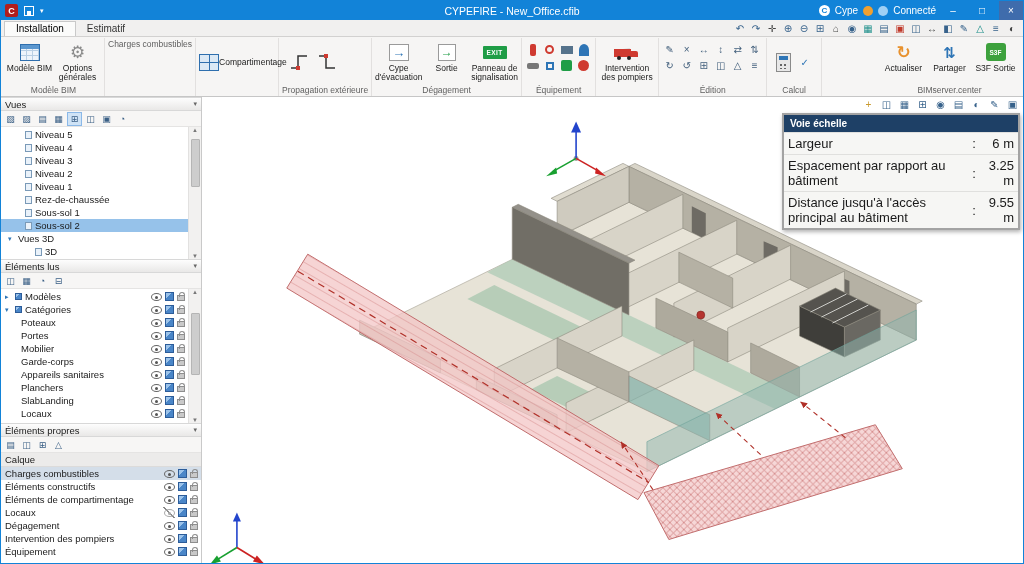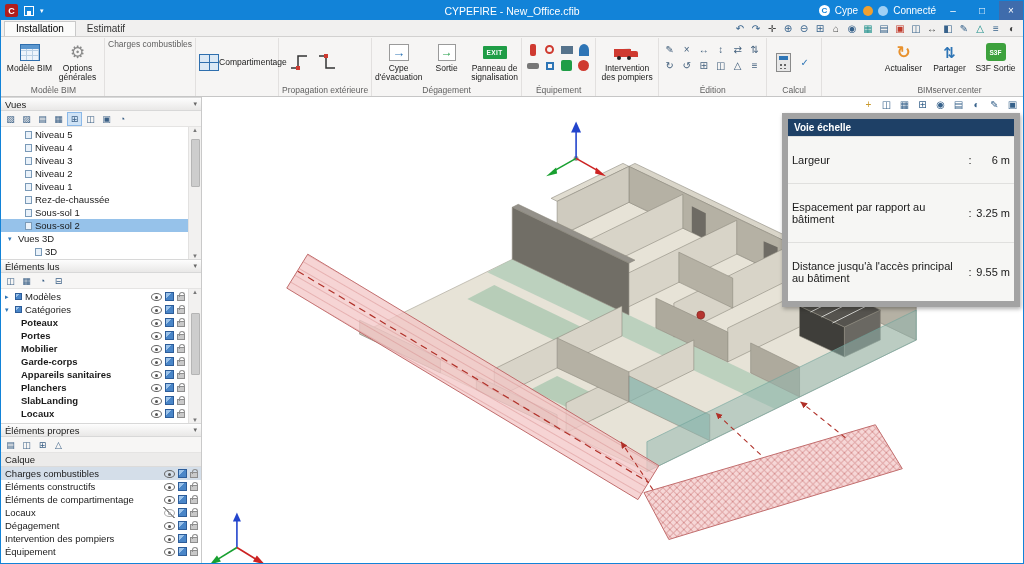--- a/index.html
+++ b/index.html
@@ -90,43 +90,43 @@
   .treewrap { display:flex; background:#fff; }
   .treewrap.h1 { height:132px; }
   .treewrap.h2 { height:134px; }
   .treecol { flex:1; overflow:hidden; padding-top:1px; }
   .vscroll { width:13px; flex:none; background:#f2f1f0; border-left:1px solid #e2e1e0; display:flex; flex-direction:column; align-items:center; font-size:6px; color:#777; }
   .vscroll .thumb { width:9px; background:#cdcdcd; border:1px solid #b5b5b5; border-radius:1px; }
   .trow,.vrow { height:13px; display:flex; align-items:center; gap:3px; padding-right:3px; font-size:9.5px; white-space:nowrap; }
   .vrow .lbl,.trow .lbl { flex:1; overflow:hidden; }
   .vrow.sel { background:#96c2ea; }
   .trow.sel { background:#d4dee9; }
-  .ind1 { padding-left:24px; } .ind0 { padding-left:7px; } .ind2 { padding-left:34px; } .indL { padding-left:20px;font-weight:bold; } .indR { padding-left:4px; }
+  .ind1 { padding-left:24px; } .ind0 { padding-left:7px; } .ind2 { padding-left:34px; } .indL { padding-left:20px; } .indR { padding-left:4px; }
   .exp { font-size:7px; color:#2e75b6; width:7px; flex:none; }
   .doc { width:7px; height:8px; border:1px solid #7a9ab8; background:#eaf2fa; flex:none; }
   .mcube { width:7px; height:7px; background:linear-gradient(135deg,#9cc3ea 40%,#4a86c8 40%); border:1px solid #2c5c99; flex:none; }
   .ie { width:12px; height:11px; position:relative; flex:none; }
   .ie::before { content:""; position:absolute; left:1px; top:2px; width:9px; height:6px; border:1px solid #666; border-radius:50%; }
   .ie::after { content:""; position:absolute; left:4.5px; top:4.5px; width:3px; height:3px; background:#555; border-radius:50%; }
   .ie.off { background:linear-gradient(45deg,transparent 45%,#888 45%,#888 55%,transparent 55%); }
   .ie.off::before { border-color:#aaa; } .ie.off::after { background:#aaa; }
   .ic3 { width:9px; height:9px; background:linear-gradient(135deg,#9cc3ea 40%,#4a86c8 40%); border:1px solid #2c5c99; flex:none; }
   .il { width:8px; height:6px; background:#c9c9c9; border:1px solid #8e8e8e; position:relative; margin-top:3px; flex:none; }
   .il::before { content:""; position:absolute; left:1px; top:-4px; width:4px; height:4px; border:1px solid #8e8e8e; border-bottom:none; border-radius:3px 3px 0 0; }
   .calque-head { height:14px; background:#ecebea; border-bottom:1px solid #dcdbda; display:flex; align-items:center; padding:0 4px; font-size:9.5px; flex:none; }
   .propres-rows { background:#fff; flex:1; }
 
   
   .viewport { flex:1; position:relative; background:#fff; min-width:0; }
   .scene { position:absolute; inset:0; width:100%; height:100%; }
   .vtools { position:absolute; top:1px; right:4px; display:flex; gap:5px; }
   .vt { width:13px; height:13px; display:grid; place-items:center; font-size:10px; color:#37628b; }
-  .infopanel { position:absolute; top:16px; right:3px; width:238px; background:#701a75; border:6px solid #a3a3a3; box-shadow:1px 2px 4px rgba(0,0,0,.3); }
+  .infopanel { position:absolute; top:16px; right:3px; width:238px; background:#701a75; border:2px solid #a3a3a3; box-shadow:1px 2px 4px rgba(0,0,0,.3); }
   .ip-head { background:#1e4066; color:#fff; font-size:10px; font-weight:bold; padding:3px 6px; }
-  .ip-row { display:flex; align-items:center; font-size:11px; padding:17px 4px; background:#f6f6f4; border-top:1px solid #e0e0de; }
+  .ip-row { display:flex; align-items:center; font-size:13px; padding:3px 4px; background:#f6f6f4; border-top:1px solid #e0e0de; }
   .ip-label { flex:1; }
   .ip-colon { width:8px; text-align:center; }
   .ip-value { width:36px; text-align:right; }
 </style>
 </head>
 <body>
 
 <div id="app">
 
   <div class="titlebar">

